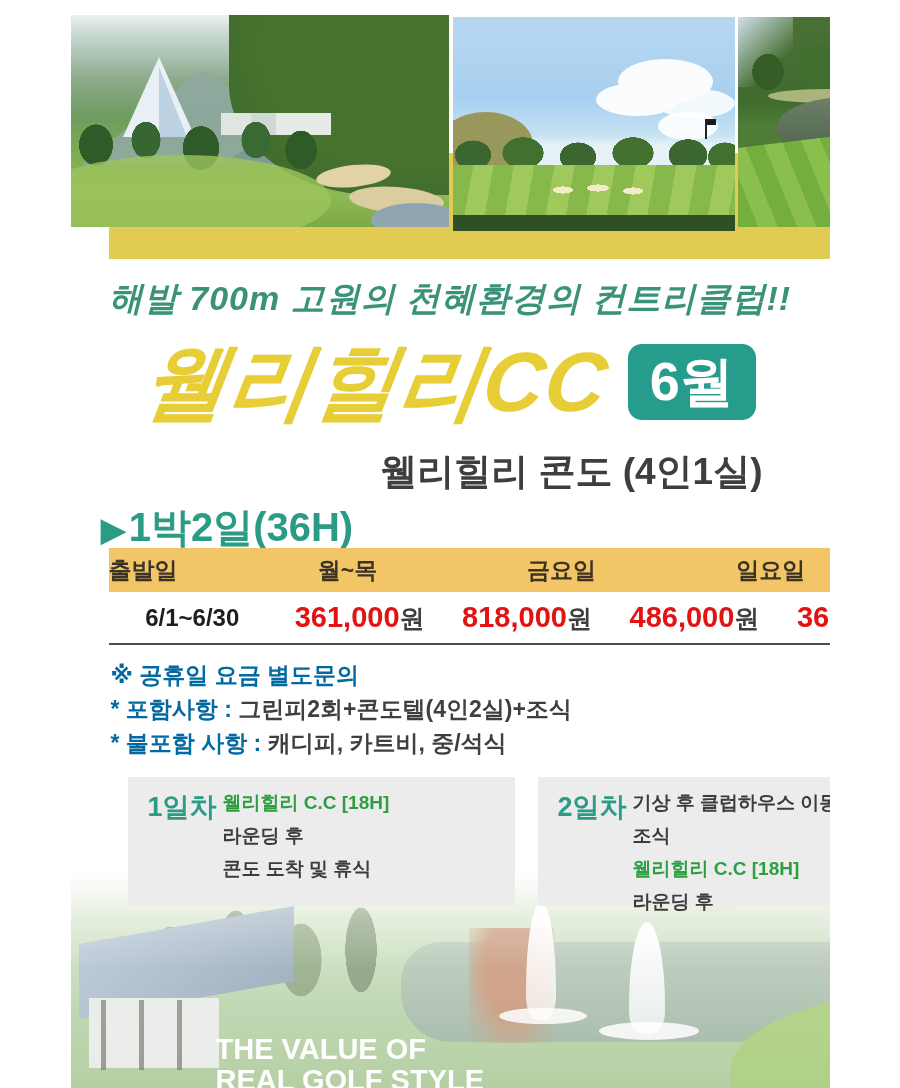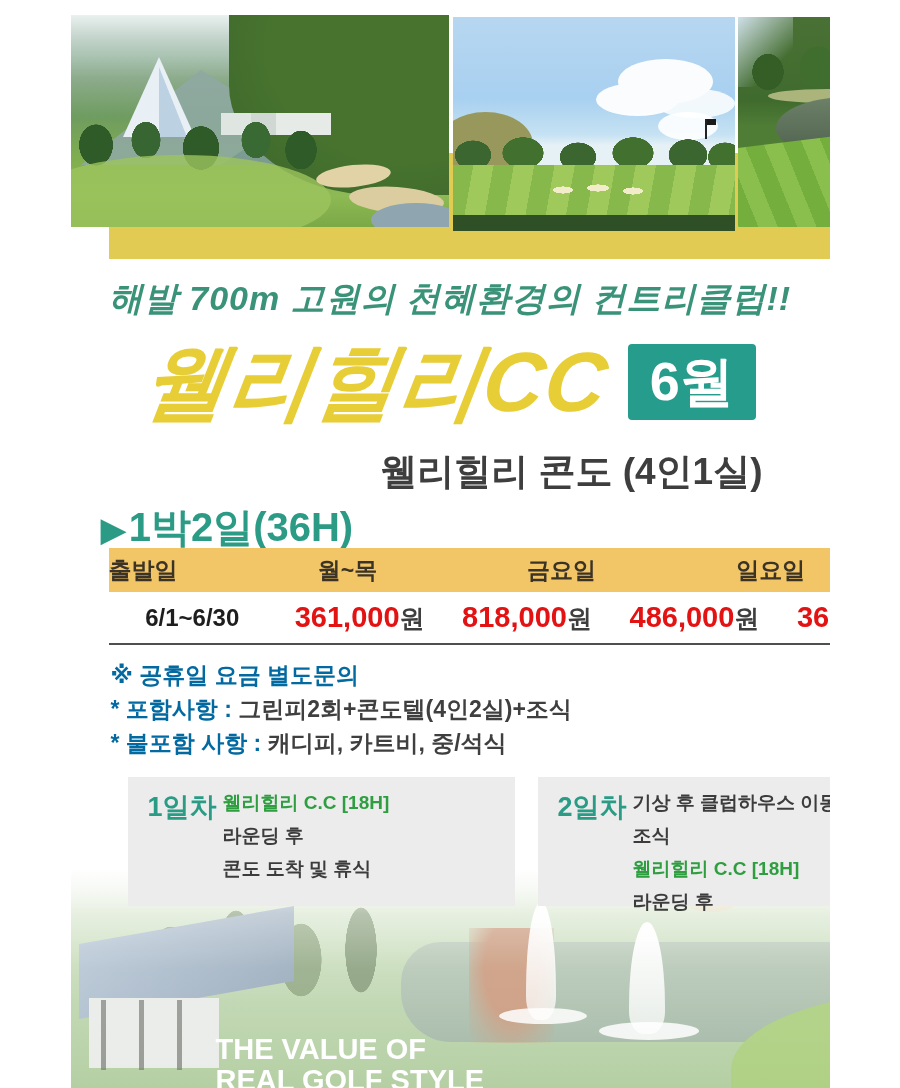--- a/index.html
+++ b/index.html
@@ -64,21 +64,21 @@
   .p3-pond{left:38px;top:80px;width:168px;height:58px;background:linear-gradient(180deg,#6d8168,#4e624f);border-radius:55% 8% 8% 45% / 70% 20% 20% 60%;}
   .p3-plume{left:103px;top:38px;width:26px;height:58px;background:radial-gradient(ellipse at 50% 25%,#ffffff 45%,rgba(255,255,255,.25) 75%,transparent 100%);border-radius:50% 50% 45% 45%/70% 70% 30% 30%;}
   .p3-stem{left:113px;top:70px;width:6px;height:30px;background:rgba(255,255,255,.85);}
   .p3-fringe{left:30px;top:72px;width:120px;height:14px;background:#c4c78e;border-radius:50%;opacity:.8;}
   .p3-fairway{left:-25px;top:118px;width:270px;height:130px;background:repeating-linear-gradient(75deg,#74ae3d 0 18px,#8abf4e 18px 36px);transform:rotate(-7deg);}
 
   
   .tagline{left:0;top:276px;width:100%;text-align:center;color:#3a9379;font-size:34px;font-weight:600;font-style:italic;letter-spacing:1px;z-index:3;}
   .title-row{left:0;top:340px;width:100%;display:flex;justify-content:center;align-items:center;gap:20px;z-index:3;}
   .main-title{color:#e7cd36;font-size:84px;font-weight:900;font-style:italic;transform:skewX(-8deg);letter-spacing:1px;line-height:1;}
-  .month-badge{background:#269c8d;color:#fff;font-size:54px;font-weight:800;padding:8px 22px;border-radius:4px;line-height:1.1;}
+  .month-badge{background:#269c8d;color:#fff;font-size:54px;font-weight:800;padding:8px 22px;border-radius:14px;line-height:1.1;}
   .subtitle{right:67px;top:447px;color:#3e3e3e;font-size:37px;font-weight:700;z-index:3;}
   .section-header{left:30px;top:500px;color:#2b9b85;font-size:40px;font-weight:800;z-index:3;}
   .section-header .arrow{font-size:34px;margin-right:2px;}
 
   
   .rate-table{left:38px;top:548px;width:837px;border-bottom:2px solid #4f4f4f;z-index:3;}
   .rt-head{display:flex;background:#f2c566;height:44px;align-items:center;}
   .rt-head .cell{flex:1;text-align:left;color:#3b3326;font-size:23px;font-weight:800;}
   .rt-body{display:flex;height:51px;align-items:center;background:#fff;}
   .rt-body .cell{flex:1;text-align:center;}

